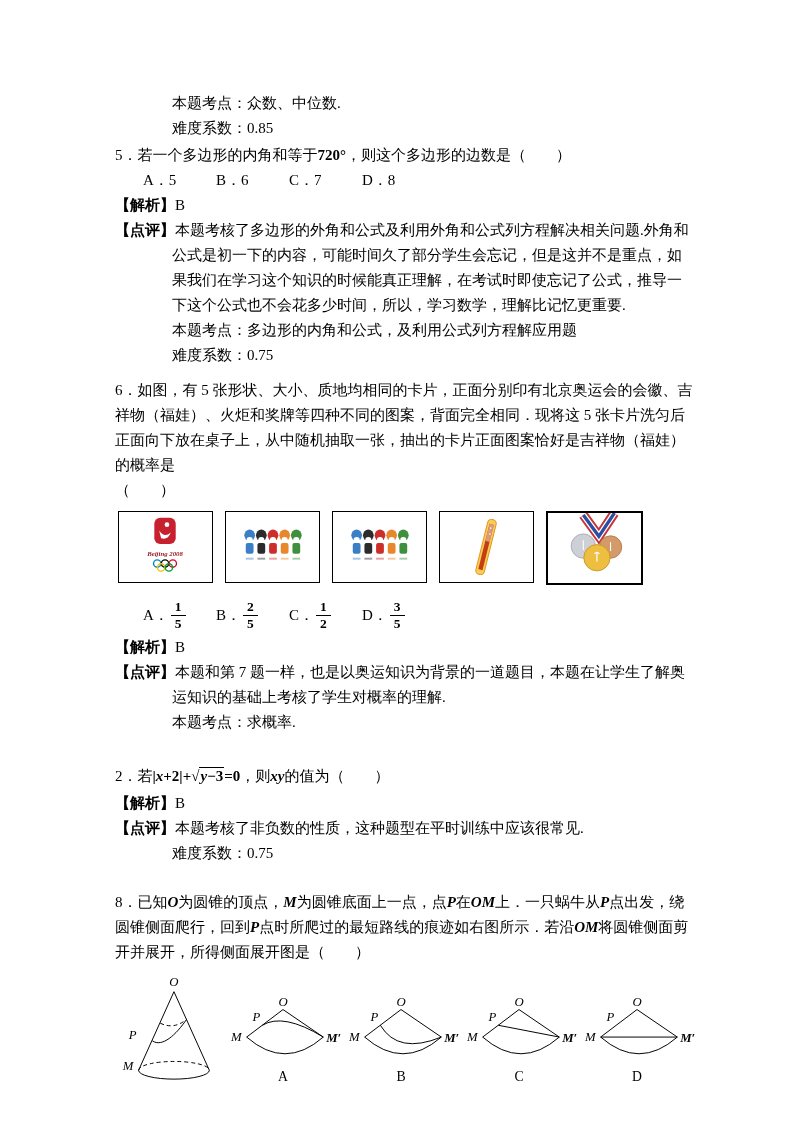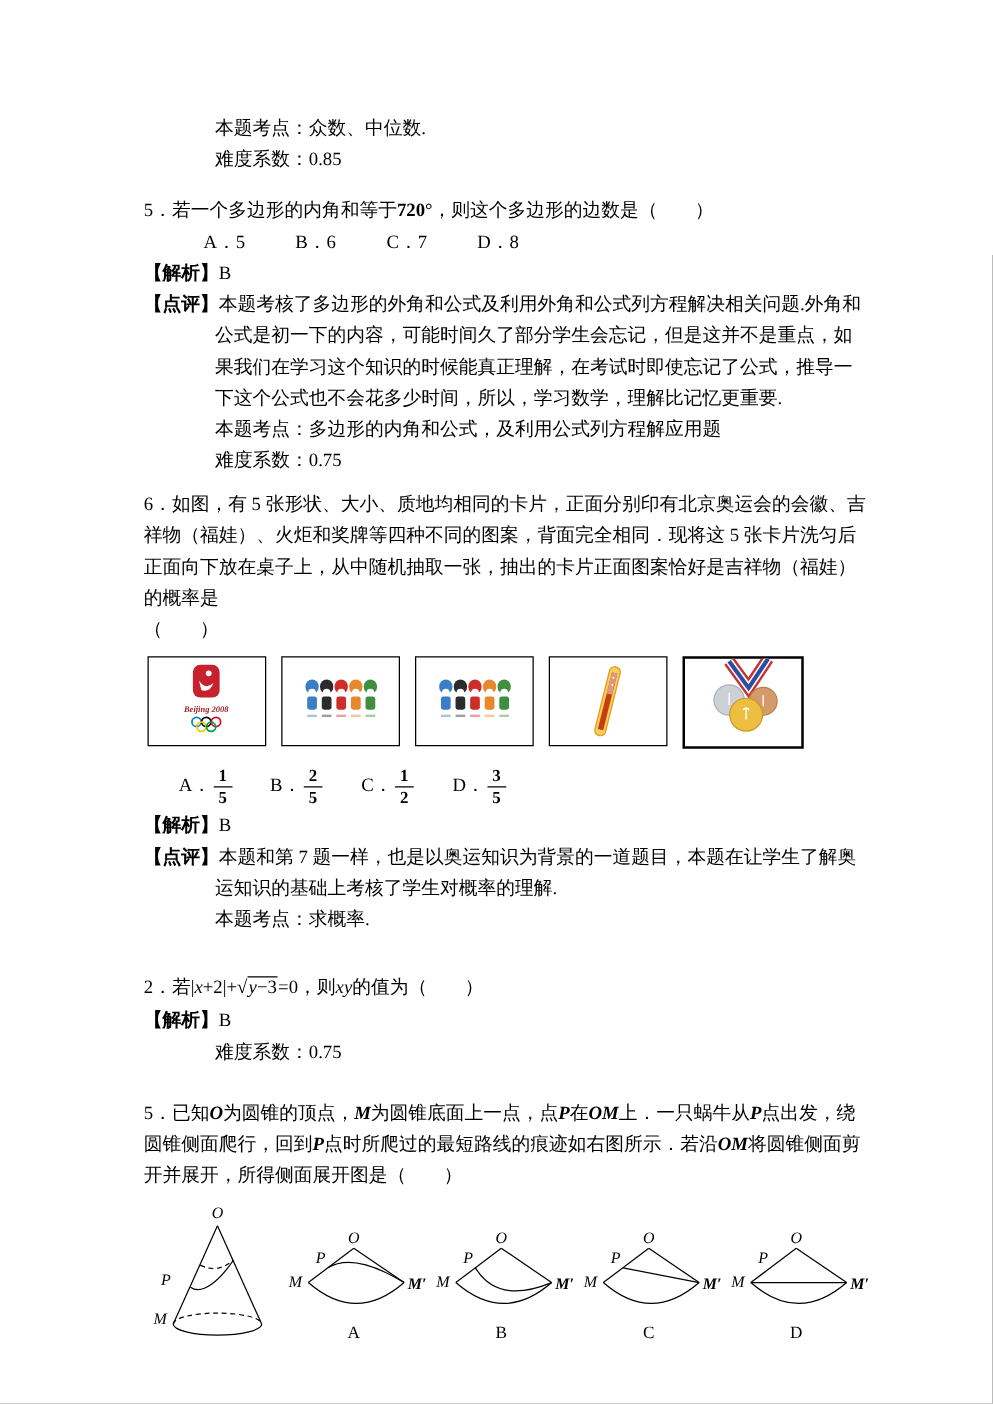--- a/index.html
+++ b/index.html
@@ -5,34 +5,34 @@
   html,body{margin:0;padding:0;background:#888;}
   .page{position:relative;width:794px;height:1123px;background:#fff;margin:0 auto;overflow:hidden;
         font-family:"Liberation Serif","DejaVu Serif",serif;font-size:15px;line-height:25px;color:#000;}
   .content{position:absolute;left:115px;top:91px;width:580px;}
   .line{white-space:normal;}
   .indent{padding-left:57px;}
   .hang{padding-left:57px;text-indent:-57px;}
   .tag{font-weight:bold;}
   .qblock{margin-top:0;}
   .opts{display:flex;padding-left:28px;}
-  .opt{display:inline-block;width:73px;white-space:nowrap;text-align:center;}
+  .opt{display:inline-block;width:73px;white-space:nowrap;}
   .opt .val-b{font-weight:bold;font-family:"Liberation Serif",serif;}
   b.mi,i.mb{font-style:italic;font-weight:bold;font-family:"Liberation Serif",serif;}
   .mi{font-style:italic;}
   
   .fopts{display:flex;align-items:center;padding-left:28px;margin-top:10px;height:40px;}
   .fopt{display:inline-flex;width:73px;align-items:center;white-space:nowrap;}
   .frac{display:inline-flex;flex-direction:column;align-items:center;font-weight:bold;
         font-size:13.5px;line-height:1.15;margin-left:2px;}
   .frac .num{border-bottom:1.4px solid #000;padding:0 4px 0;}
   .frac .den{padding:0 4px;}
   
   .mathrow{line-height:30px;}
-  .math{font-weight:normal;font-family:"Liberation Serif",serif;}
+  .math{font-weight:bold;font-family:"Liberation Serif",serif;}
   .math i{font-style:italic;}
   .sq{white-space:nowrap;}
   .vinc{border-top:1.5px solid #000;padding:0 1px;}
   
   .cards{display:flex;gap:12px;margin:8px 0 0 3px;}
   .card{width:95px;height:72px;border:1px solid #000;background:#fff;box-sizing:border-box;}
   .card.thick{border-width:2px;width:97px;height:74px;}
   .card svg{display:block;width:100%;height:100%;}
   
   .figrow{display:flex;align-items:flex-end;margin-top:6px;}
@@ -42,21 +42,21 @@
 </style>
 </head>
 <body>
 
 <div class="page">
  <div class="content">
 
   <div class="line indent">本题考点：众数、中位数.</div>
   <div class="line indent">难度系数：0.85</div>
 
-  <div class="qblock" style="margin-top:16px;">
+  <div class="qblock" style="margin-top:2px;">
     <div class="line"><span>5．若一个多边形的内角和等于</span><b>720°</b><span>，则这个多边形的边数是（　　）</span></div>
     <div class="opts">
       <span class="opt"><span>A．</span><span>5</span></span>
       <span class="opt"><span>B．</span><span>6</span></span>
       <span class="opt"><span>C．</span><span>7</span></span>
       <span class="opt"><span>D．</span><span>8</span></span>
     </div>
     <div class="line"><span class="tag">【解析】</span><span>B</span></div>
     <div class="line hang"><span class="tag">【点评】</span><span>本题考核了多边形的外角和公式及利用外角和公式列方程解决相关问题.外角和公式是初一下的内容，可能时间久了部分学生会忘记，但是这并不是重点，如果我们在学习这个知识的时候能真正理解，在考试时即使忘记了公式，推导一下这个公式也不会花多少时间，所以，学习数学，理解比记忆更重要.</span></div>
     <div class="line indent">本题考点：多边形的内角和公式，及利用公式列方程解应用题</div>
@@ -199,25 +199,26 @@
     </div>
 
     <div class="line"><span class="tag">【解析】</span><span>B</span></div>
     <div class="line hang"><span class="tag">【点评】</span><span>本题和第 7 题一样，也是以奥运知识为背景的一道题目，本题在让学生了解奥运知识的基础上考核了学生对概率的理解.</span></div>
     <div class="line indent">本题考点：求概率.</div>
   </div>
 
   <div class="qblock" style="margin-top:26px;">
     <div class="line mathrow"><span>2．若</span><span class="math"><span>|</span><i>x</i><span>+2|+</span><span class="sq"><span>√</span><span class="vinc"><i>y</i><span>−3</span></span></span><span>=0</span></span><span>，则</span><i class="math">xy</i><span>的值为（　　）</span></div>
     <div class="line"><span class="tag">【解析】</span><span>B</span></div>
+    <div class="line hang"><span class="tag">【点评】</span><span>本题考核了非负数的性质，这种题型在平时训练中应该很常见.</span></div>
     <div class="line indent">难度系数：0.75</div>
   </div>
 
   <div class="qblock" style="margin-top:24px;">
-    <div class="line"><span>5．已知</span><b class="mi">O</b><span>为圆锥的顶点，</span><b class="mi">M</b><span>为圆锥底面上一点，点</span><b class="mi">P</b><span>在</span><b class="mi">OM</b><span>上．一只蜗牛从</span><b class="mi">P</b><span>点出发，绕圆锥侧面爬行，回到</span><b class="mi">P</b><span>点时所爬过的最短路线的痕迹如右图所示．若沿</span><b class="mi">OM</b><span>将圆锥侧面剪开并展开，所得侧面展开图是（　　）</span></div>
+    <div class="line"><span>8．已知</span><b class="mi">O</b><span>为圆锥的顶点，</span><b class="mi">M</b><span>为圆锥底面上一点，点</span><b class="mi">P</b><span>在</span><b class="mi">OM</b><span>上．一只蜗牛从</span><b class="mi">P</b><span>点出发，绕圆锥侧面爬行，回到</span><b class="mi">P</b><span>点时所爬过的最短路线的痕迹如右图所示．若沿</span><b class="mi">OM</b><span>将圆锥侧面剪开并展开，所得侧面展开图是（　　）</span></div>
 
     <div class="figrow">
 
       <svg width="112" height="118" viewBox="0 0 112 118">
         <text x="60" y="14" font-size="13" font-style="italic" text-anchor="middle" class="svgtxt">O</text>
         <line x1="60" y1="20" x2="24" y2="100" stroke="#000" stroke-width="1"></line>
         <line x1="60" y1="20" x2="96" y2="100" stroke="#000" stroke-width="1"></line>
         <path d="M24,100 A36,9 0 0 0 96,100" fill="none" stroke="#000" stroke-width="1"></path>
         <path d="M24,100 A36,9 0 0 1 96,100" fill="none" stroke="#000" stroke-width="1" stroke-dasharray="4,3"></path>
         <path d="M38,70 C48,77 62,64 73,48" fill="none" stroke="#000" stroke-width="1"></path>

